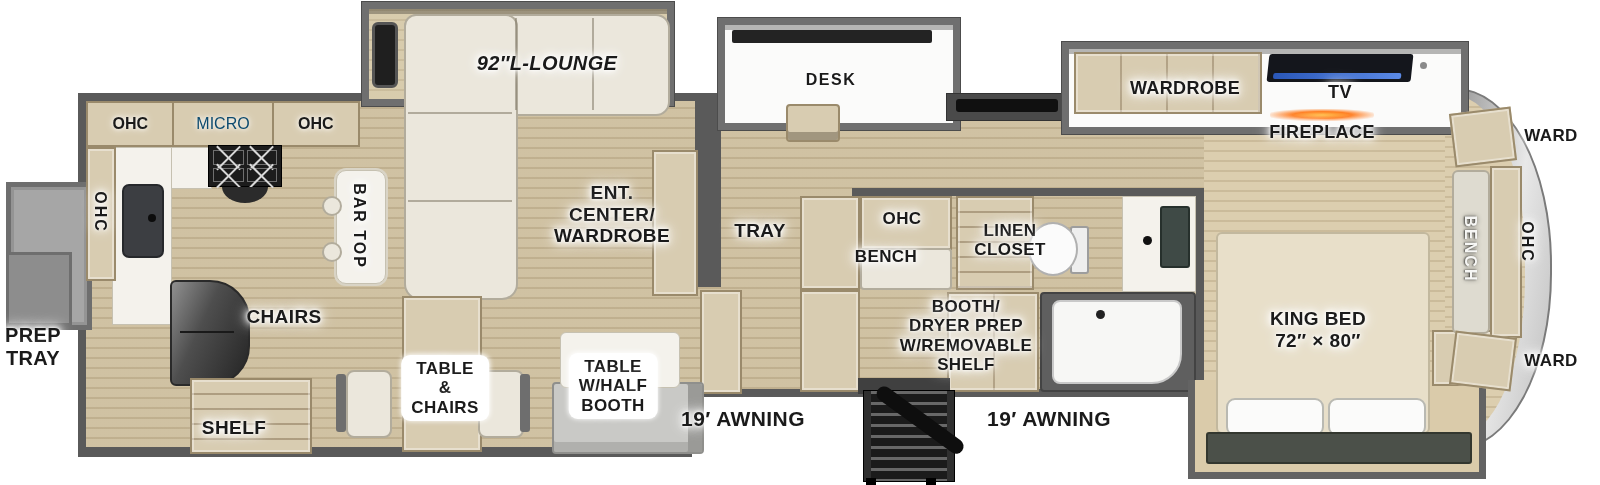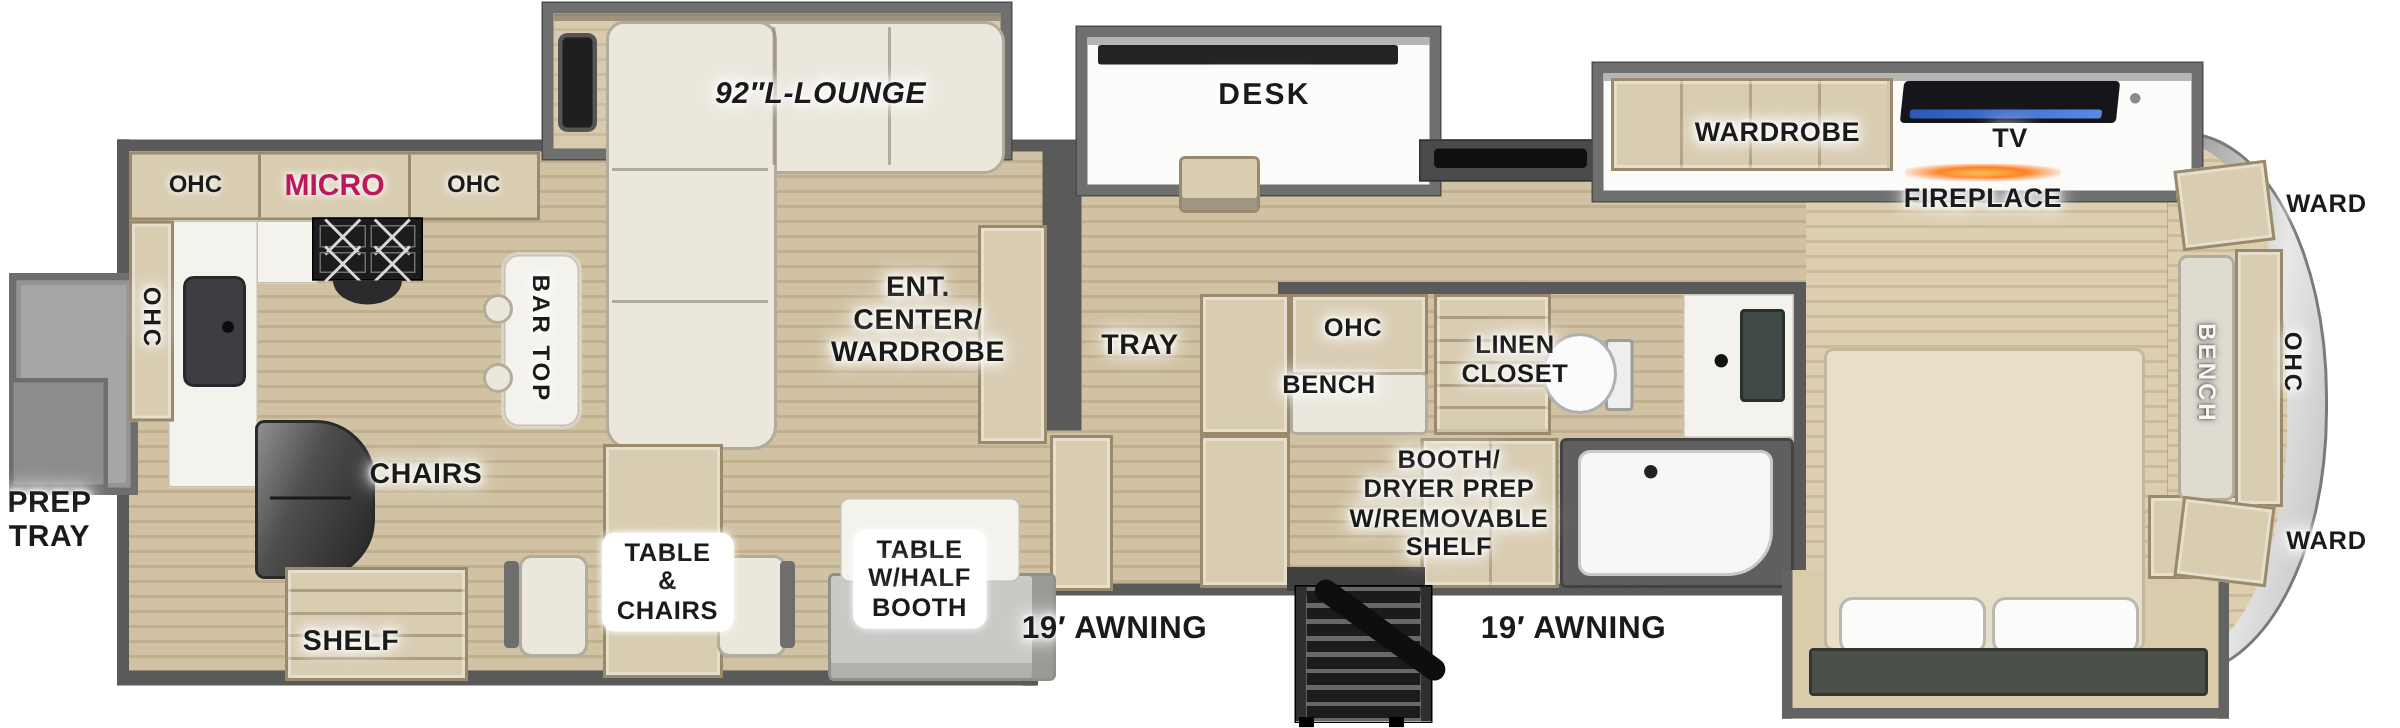--- a/index.html
+++ b/index.html
@@ -79,21 +79,21 @@
   <div class="cab vshelves" style="left:1074px;top:52px;width:184px;height:58px;"></div>
   <div class="abs" style="left:1268px;top:54px;width:144px;height:28px;background:#14161c;border-radius:3px;transform:skewX(-6deg);">
     <div style="position:absolute;left:6px;right:10px;bottom:3px;height:6px;background:linear-gradient(90deg,#2a57b8,#5b8ae6);border-radius:2px;"></div>
   </div>
   <div class="abs" style="left:1420px;top:62px;width:7px;height:7px;background:#8a8a8a;border-radius:50%;"></div>
   <div class="abs" style="left:1270px;top:109px;width:104px;height:12px;border-radius:6px;
               background:radial-gradient(ellipse at center,#ffc04a 0%,#ff7d1e 40%,rgba(255,125,30,0) 78%);"></div>
 
   <div class="abs" style="left:86px;top:101px;width:274px;height:46px;display:flex;background:#d8ccb1;border:2px solid #9a8a6b;box-sizing:border-box;">
     <div style="flex:1.0;display:flex;align-items:center;justify-content:center;font-weight:700;font-size:16px;color:#1a1a1a;border-right:2px solid #9a8a6b;text-shadow:0 0 4px #fff,0 0 8px #fff;">OHC</div>
-    <div style="flex:1.15;display:flex;align-items:center;justify-content:center;font-weight:700;font-size:20px;color:#be185d;border-right:2px solid #9a8a6b;text-shadow:0 0 4px #fff,0 0 8px #fff;">MICRO</div>
+    <div style="flex:1.15;display:flex;align-items:center;justify-content:center;font-weight:400;font-size:16px;color:#0c4a6e;border-right:2px solid #9a8a6b;text-shadow:0 0 4px #fff,0 0 8px #fff;">MICRO</div>
     <div style="flex:1.0;display:flex;align-items:center;justify-content:center;font-weight:700;font-size:16px;color:#1a1a1a;text-shadow:0 0 4px #fff,0 0 8px #fff;">OHC</div>
   </div>
   <div class="counter" style="left:112px;top:147px;width:98px;height:40px;"></div>
   <div class="counter" style="left:112px;top:147px;width:58px;height:176px;"></div>
   <div class="cab" style="left:86px;top:147px;width:26px;height:130px;"></div>
   <div class="burners" style="left:208px;top:145px;width:74px;height:42px;">
     <div class="burner"></div>
     <div class="burner"></div>
     <div class="burner"></div>
     <div class="burner"></div>
@@ -155,37 +155,39 @@
   <div class="abs" style="left:878px;top:382px;width:104px;height:15px;background:#0e0e0e;border-radius:8px;transform:rotate(36deg);transform-origin:left center;"></div>
   <div class="abs" style="left:866px;top:478px;width:10px;height:7px;background:#000;"></div>
   <div class="abs" style="left:926px;top:478px;width:10px;height:7px;background:#000;"></div>
 
   <div class="label vert" style="left:100px;top:212px;font-size:16px;">OHC</div>
   <div class="label vert" style="left:359px;top:226px;font-size:16px;">BAR TOP</div>
   <div class="label" style="left:547px;top:63px;font-size:20px;font-style:italic;">92″L-LOUNGE</div>
   <div class="label" style="left:612px;top:214px;font-size:19px;">ENT.
 CENTER/
 WARDROBE</div>
-  <div class="label" style="left:831px;top:64px;font-size:20px;letter-spacing:1.5px;margin-left:12px;">DESK</div>
+  <div class="label" style="left:831px;top:80px;font-size:16px;letter-spacing:1.5px;">DESK</div>
   <div class="label" style="left:760px;top:231px;font-size:19px;">TRAY</div>
   <div class="label" style="left:902px;top:219px;">OHC</div>
   <div class="label" style="left:886px;top:257px;">BENCH</div>
   <div class="label" style="left:1010px;top:240px;">LINEN
 CLOSET</div>
   <div class="label" style="left:966px;top:336px;">BOOTH/
 DRYER PREP
 W/REMOVABLE
 SHELF</div>
   <div class="label" style="left:1185px;top:88px;font-size:18px;">WARDROBE</div>
   <div class="label" style="left:1340px;top:92px;font-size:18px;">TV</div>
   <div class="label" style="left:1322px;top:132px;font-size:18px;">FIREPLACE</div>
   <div class="label" style="left:1551px;top:136px;">WARD</div>
   <div class="label vert whitetxt" style="left:1470px;top:249px;font-size:16px;">BENCH</div>
   <div class="label vert" style="left:1527px;top:242px;font-size:16px;">OHC</div>
   <div class="label" style="left:1551px;top:361px;">WARD</div>
+  <div class="label" style="left:1318px;top:330px;font-size:19px;">KING BED
+72″ × 80″</div>
   <div class="label" style="left:33px;top:347px;font-size:20px;">PREP
 TRAY</div>
   <div class="label" style="left:284px;top:317px;font-size:19px;">CHAIRS</div>
   <div class="label" style="left:234px;top:428px;font-size:19px;">SHELF</div>
   <div class="label plate" style="left:445px;top:388px;">TABLE
 &amp;
 CHAIRS</div>
   <div class="label plate" style="left:613px;top:386px;">TABLE
 W/HALF
 BOOTH</div>

